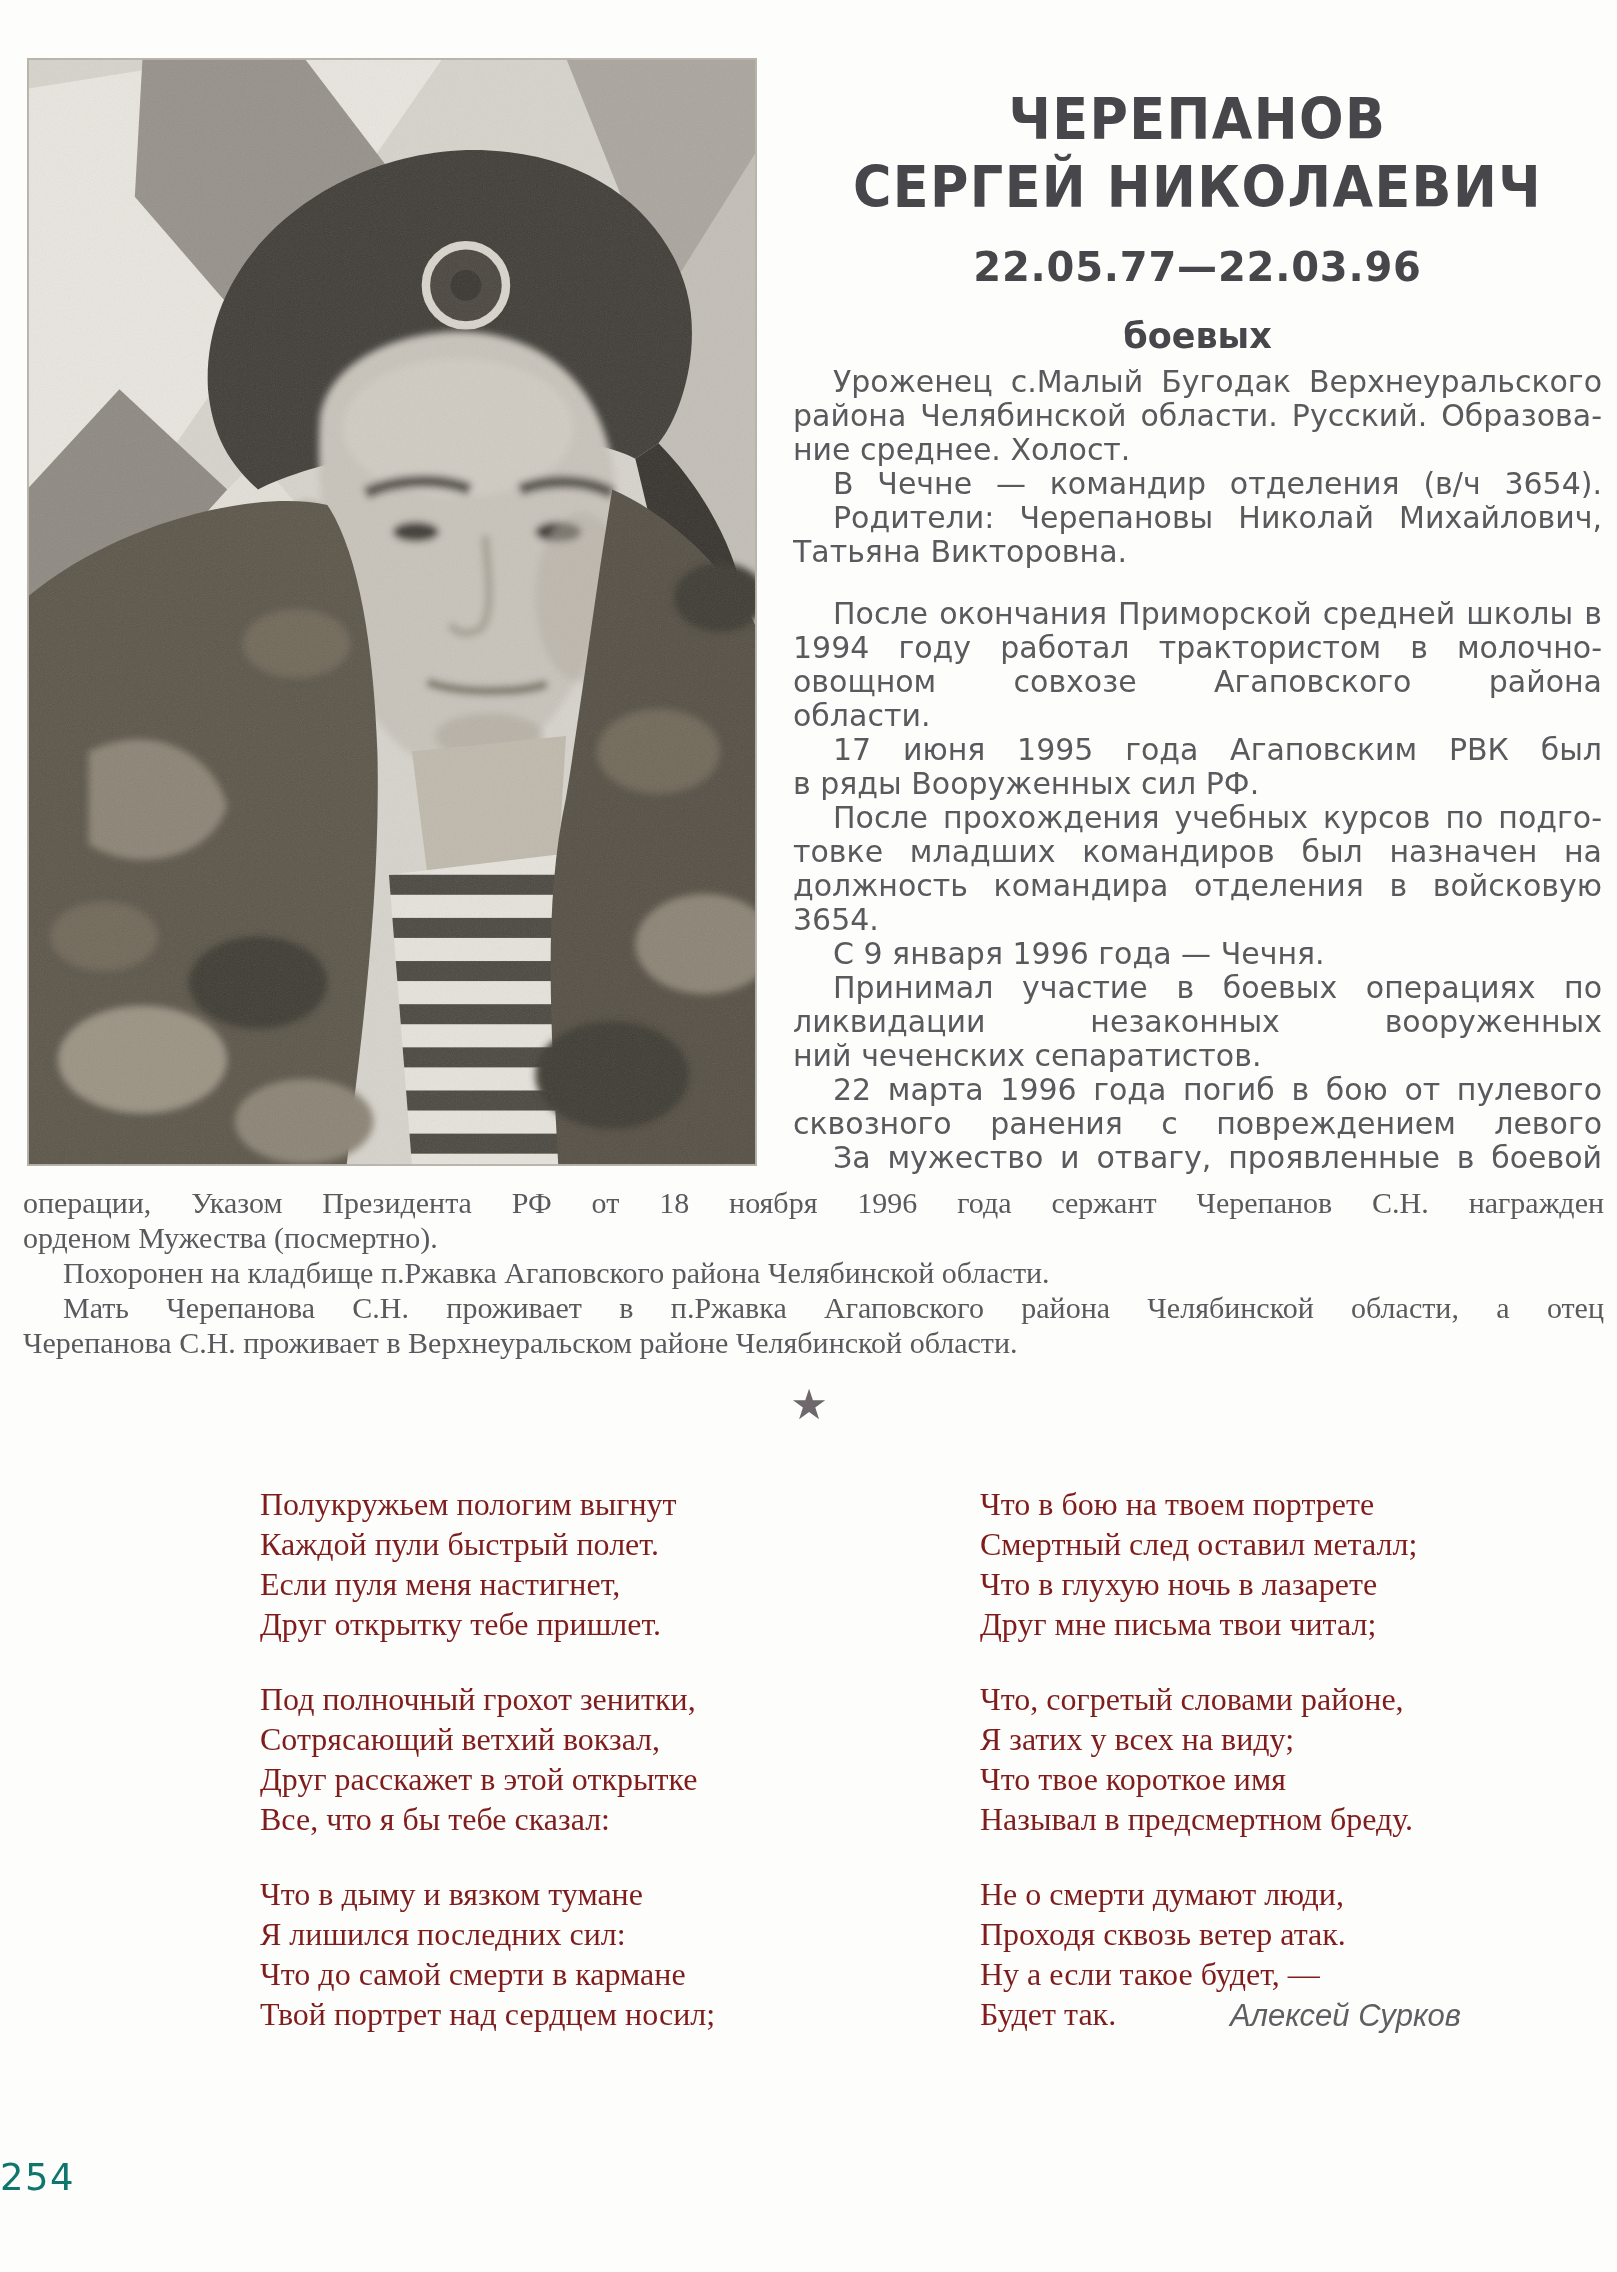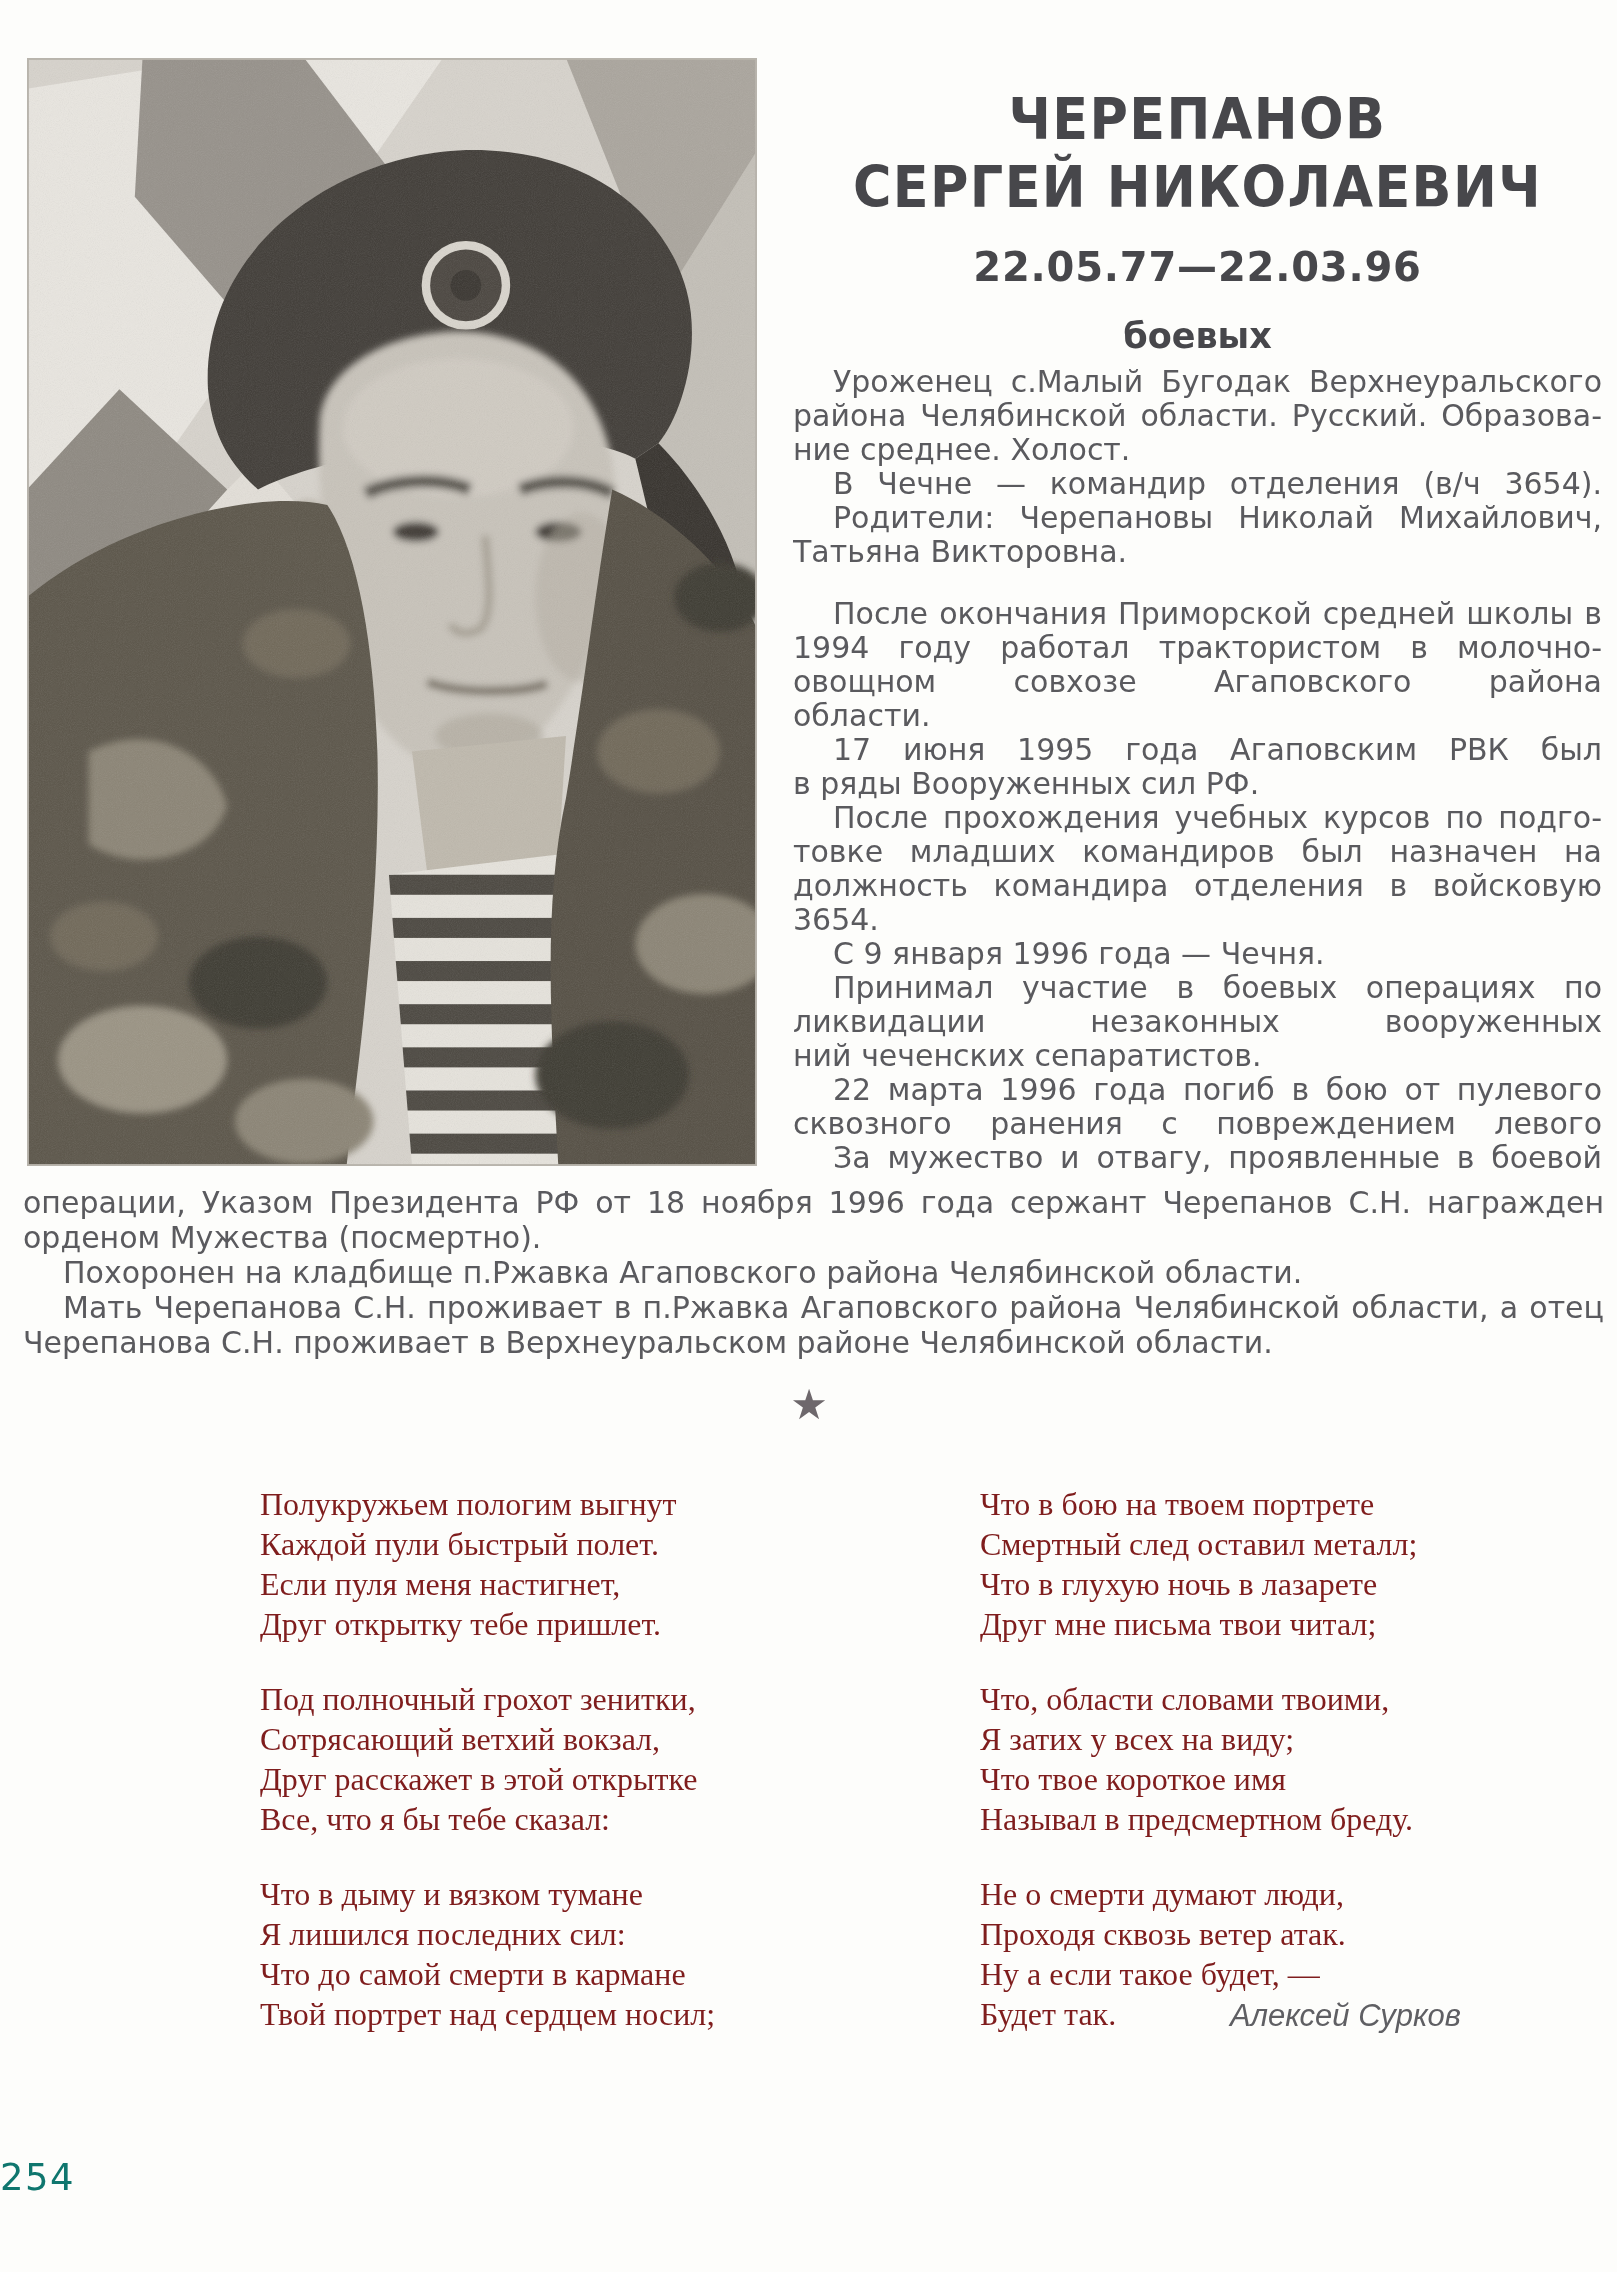--- a/index.html
+++ b/index.html
@@ -17,21 +17,21 @@
     font-weight:bold; font-size:57px; line-height:68px; letter-spacing:1.5px;
     transform:scaleX(0.92); transform-origin:center; white-space:nowrap;
   }
   .dates { margin-top:23px; font-weight:bold; font-size:40px; letter-spacing:0.8px; color:#47474b; }
   .rank  { margin-top:26px; font-weight:bold; font-size:35px; color:#47474b; }
   
   .bio-col  { position:absolute; left:793px; top:365px;  width:809px; font-size:30px; line-height:34px; }
   .bio-full { position:absolute; left:23px;   top:1185px; width:1581px; font-size:30px; line-height:35px; }
   .bl { overflow:hidden; white-space:normal; }
   .bio-col .bl { height:34px; }
-  .bio-full .bl { height:35px; }
+  .bio-full .bl { height:35px;font-family:Liberation Serif, serif; }
   .j   { text-align:justify; text-align-last:justify; }
   .ind { text-indent:40px; }
   .gap { margin-top:28px; }
   
   .star { position:absolute; left:0; top:1384px; width:1618px; text-align:center;
           font-size:42px; line-height:42px; color:#6e686c; }
   
   .poem { font-family:"Liberation Serif", serif; font-size:32px; line-height:40px; color:#7f1d1d; }
   .poem-left  { position:absolute; left:260px;  top:1484px; width:539px; }
   .poem-right { position:absolute; left:980px; top:1484px; width:562px; }
@@ -193,21 +193,21 @@
   </div>
 
   <div class="poem poem-right">
     <div class="stanza">
       <div>Что в бою на твоем портрете</div>
       <div>Смертный след оставил металл;</div>
       <div>Что в глухую ночь в лазарете</div>
       <div>Друг мне письма твои читал;</div>
     </div>
     <div class="stanza">
-      <div>Что, области словами твоими,</div>
+      <div>Что, согретый словами районе,</div>
       <div>Я затих у всех на виду;</div>
       <div>Что твое короткое имя</div>
       <div>Называл в предсмертном бреду.</div>
     </div>
     <div class="stanza">
       <div>Не о смерти думают люди,</div>
       <div>Проходя сквозь ветер атак.</div>
       <div>Ну а если такое будет, —</div>
       <div>Будет так.</div>
     </div>

